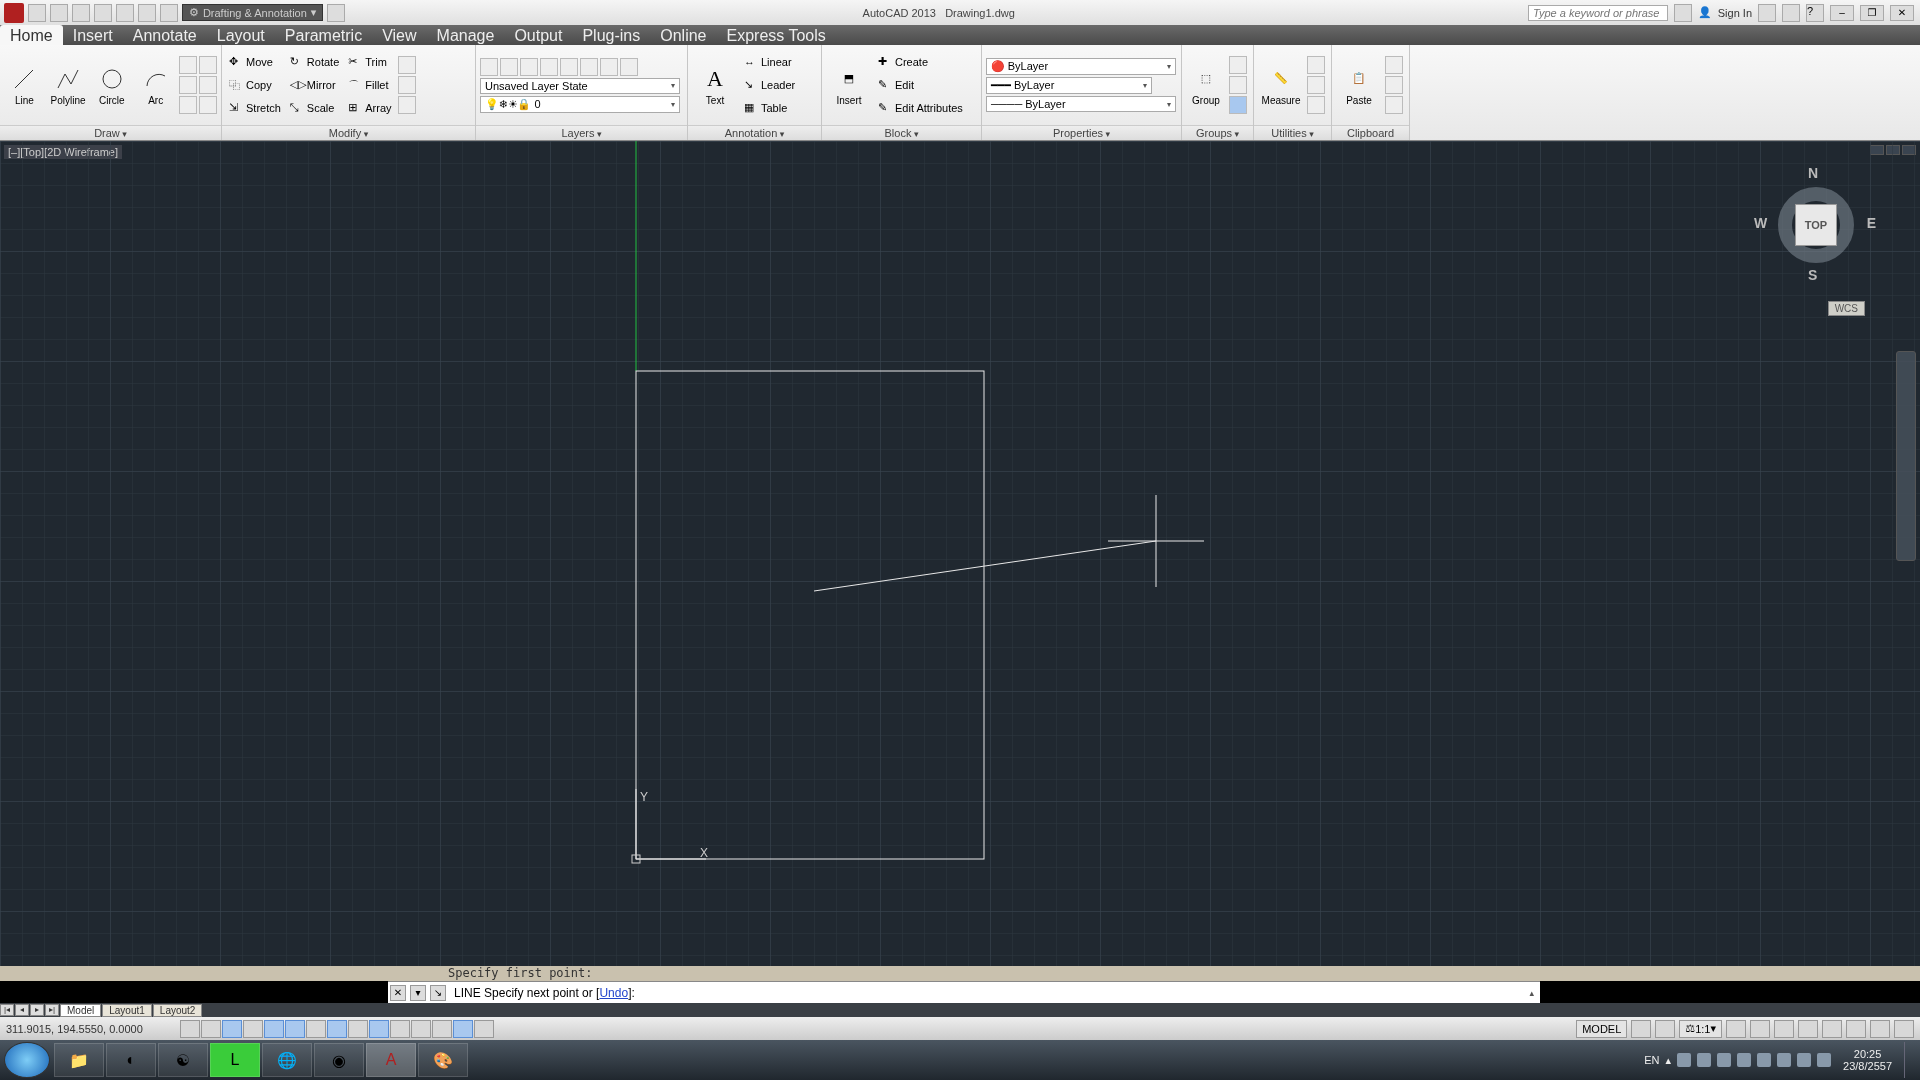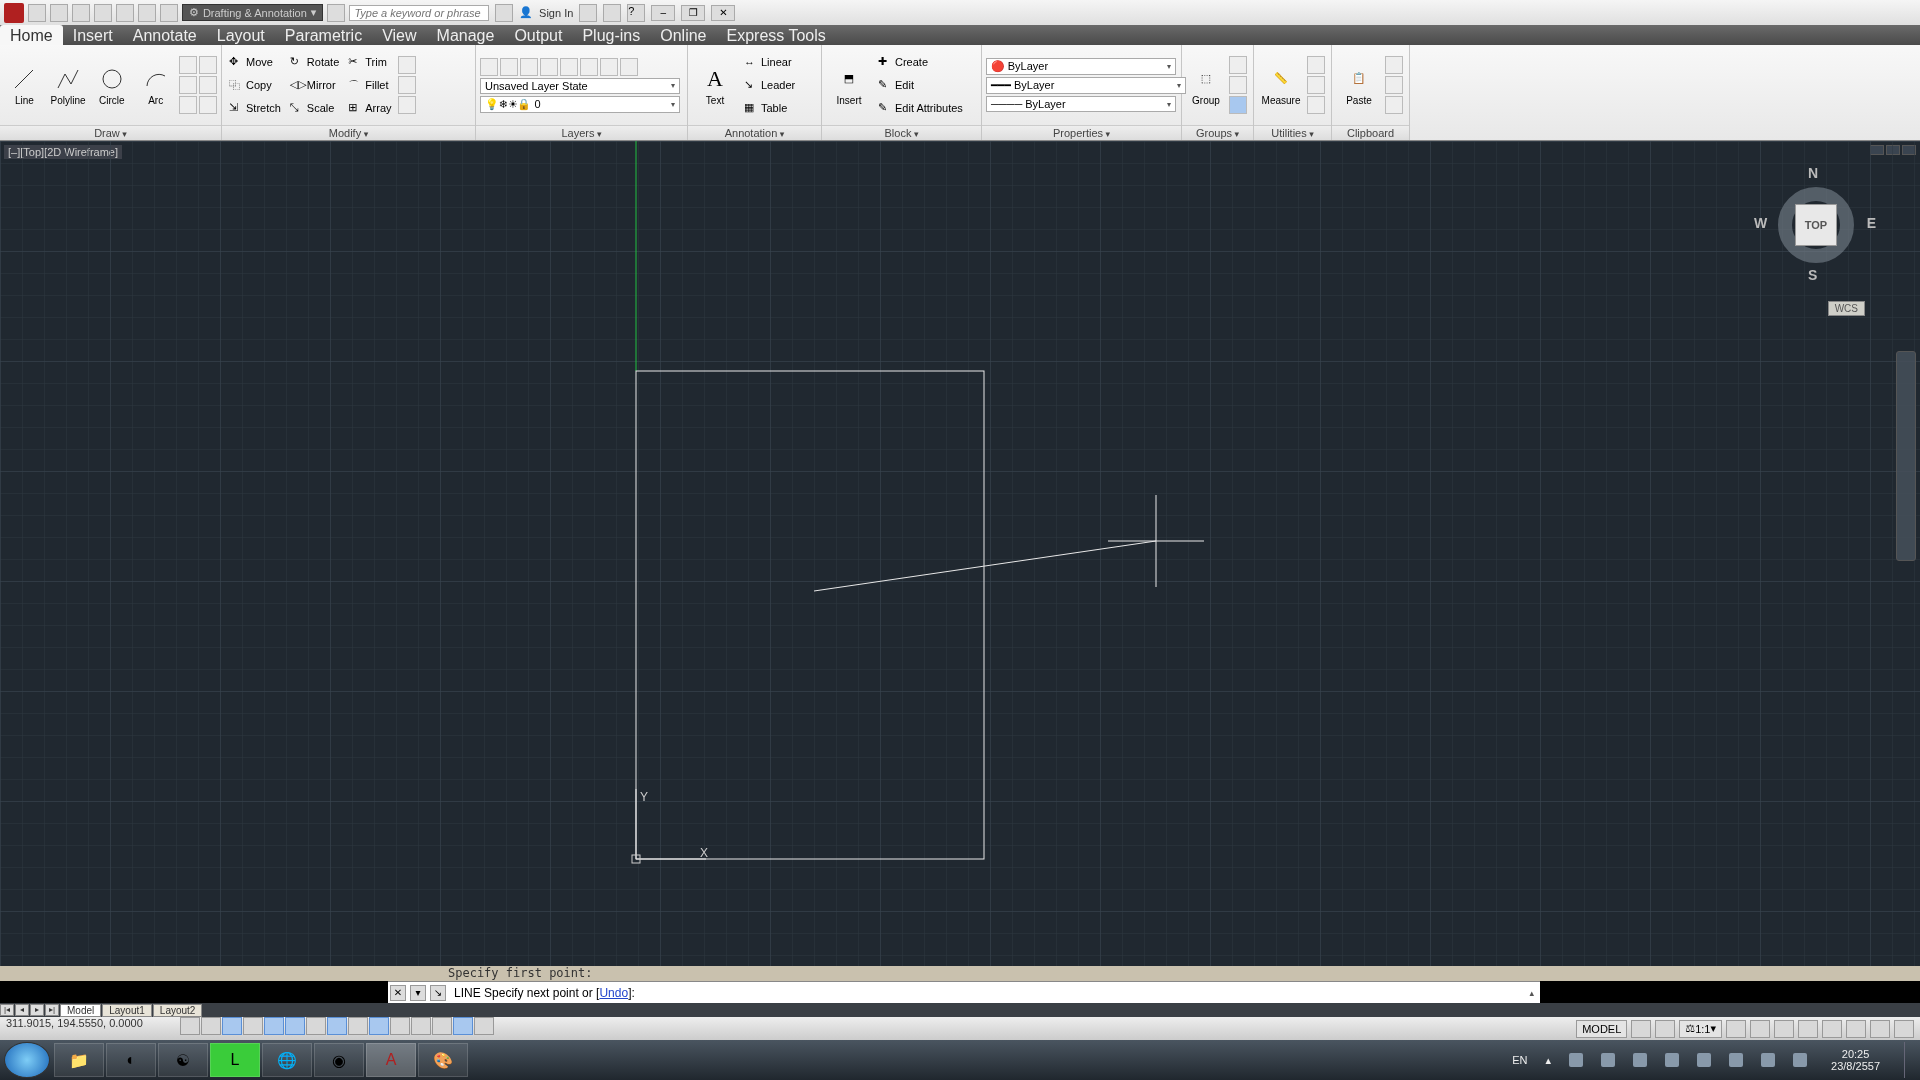--- a/index.html
+++ b/index.html
@@ -62,35 +62,35 @@
 .cmdline .end-tri { margin-left:auto; padding-right:6px; color:#555; font-size:9px; }
 
 
 .layouttabs { height:14px; background:#3a3f45; display:flex; align-items:center; font-size:10px; color:#333; }
 .layouttabs .nav { display:flex; }
 .layouttabs .nav div { width:14px; height:12px; background:#ddd; border:1px solid #888; margin-right:1px; text-align:center; line-height:10px; font-size:8px; }
 .layouttabs .lt { background:#e8e4d8; padding:0 6px; border:1px solid #888; margin-right:1px; }
 .layouttabs .lt.active { background:#fff; }
 
 
-.statusbar { height:23px; background:linear-gradient(#eee,#ccc); display:flex; font-size:11px; }
+.statusbar { height:23px; background:linear-gradient(#eee,#ccc); display:flex; align-items:center; font-size:11px; }
 .statusbar .coords { width:180px; padding-left:6px; color:#333; }
 .statusbar .toggles { display:flex; gap:1px; }
 .statusbar .tg { width:20px; height:18px; background:#d8d8d8; border:1px solid #999; }
 .statusbar .tg.on { background:#a8c8ef; border-color:#5a8fd6; }
 .statusbar .spacer { flex:1; }
 .statusbar .right { display:flex; align-items:center; gap:4px; padding-right:6px; }
 .statusbar .rpill { padding:0 5px; border:1px solid #999; background:#e4e4e4; height:18px; display:flex; align-items:center; }
 
 
 .taskbar { height:40px; background:linear-gradient(#4a5560,#20272e); display:flex; align-items:center; }
 .taskbar .start { width:46px; height:36px; border-radius:50%; margin:0 4px; background:radial-gradient(circle,#7ecdf6,#1a66b8); border:1px solid #333; }
 .taskbar .titem { width:50px; height:34px; background:rgba(255,255,255,.08); border:1px solid rgba(255,255,255,.15); margin-right:2px; display:flex; align-items:center; justify-content:center; }
 .taskbar .titem.active { background:rgba(255,255,255,.25); }
-.taskbar .tray { margin-left:auto; display:flex; align-items:center; gap:18px; padding-right:8px; color:#eee; font-size:11px; }
+.taskbar .tray { margin-left:auto; display:flex; align-items:center; gap:6px; padding-right:8px; color:#eee; font-size:11px; }
 .taskbar .tray .tic { width:14px; height:14px; background:#8899aa; border-radius:2px; }
 .taskbar .clock { text-align:center; line-height:12px; font-size:11px; padding:0 6px; }
 
 svg line.geo { stroke:#e8e8e8; stroke-width:1; }
 svg line.green { stroke:#20c040; stroke-width:1; }
 </style>
 </head>
 <body>
 
 <div class="titlebar">
@@ -102,20 +102,24 @@
     <span class="qbtn"></span>
     <span class="qbtn"></span>
     <span class="qbtn"></span>
     <span class="qbtn"></span>
     <span class="workspace-sel">
       <span>⚙</span>
       <span>Drafting &amp; Annotation</span>
       <span>▾</span>
     </span>
     <span class="qbtn"></span>
+  </div>
+  <div class="center">
+    <span>AutoCAD 2013</span>&nbsp;&nbsp;
+    <span>Drawing1.dwg</span>
   </div>
   <div class="right">
     <input class="searchbox" placeholder="Type a keyword or phrase" style="">
     <span class="qbtn"></span>
     <span>👤</span>
     <span class="signin">Sign In</span>
     <span class="qbtn"></span>
     <span class="qbtn"></span>
     <span class="qbtn">?</span>
     <span class="winbtn">–</span>
@@ -319,21 +323,21 @@
     <div class="panel-label"><span class="dd">Block</span></div>
   </div>
 
   <div class="panel" style="width:200px">
     <div class="panel-body">
       <div class="col" style="width:100%">
         <div class="sel" style="width:190px">
             <span>🔴 <span>ByLayer</span></span>
             <span class="tri">▾</span>
           </div>
-        <div class="sel" style="width:200px">
+        <div class="sel" style="width:166px">
             <span>━━━ <span>ByLayer</span></span>
             <span class="tri">▾</span>
           </div>
         <div class="sel" style="width:190px">
             <span>──── <span>ByLayer</span></span>
             <span class="tri">▾</span>
           </div>
       </div>
     </div>
     <div class="panel-label"><span class="dd">Properties</span></div>

